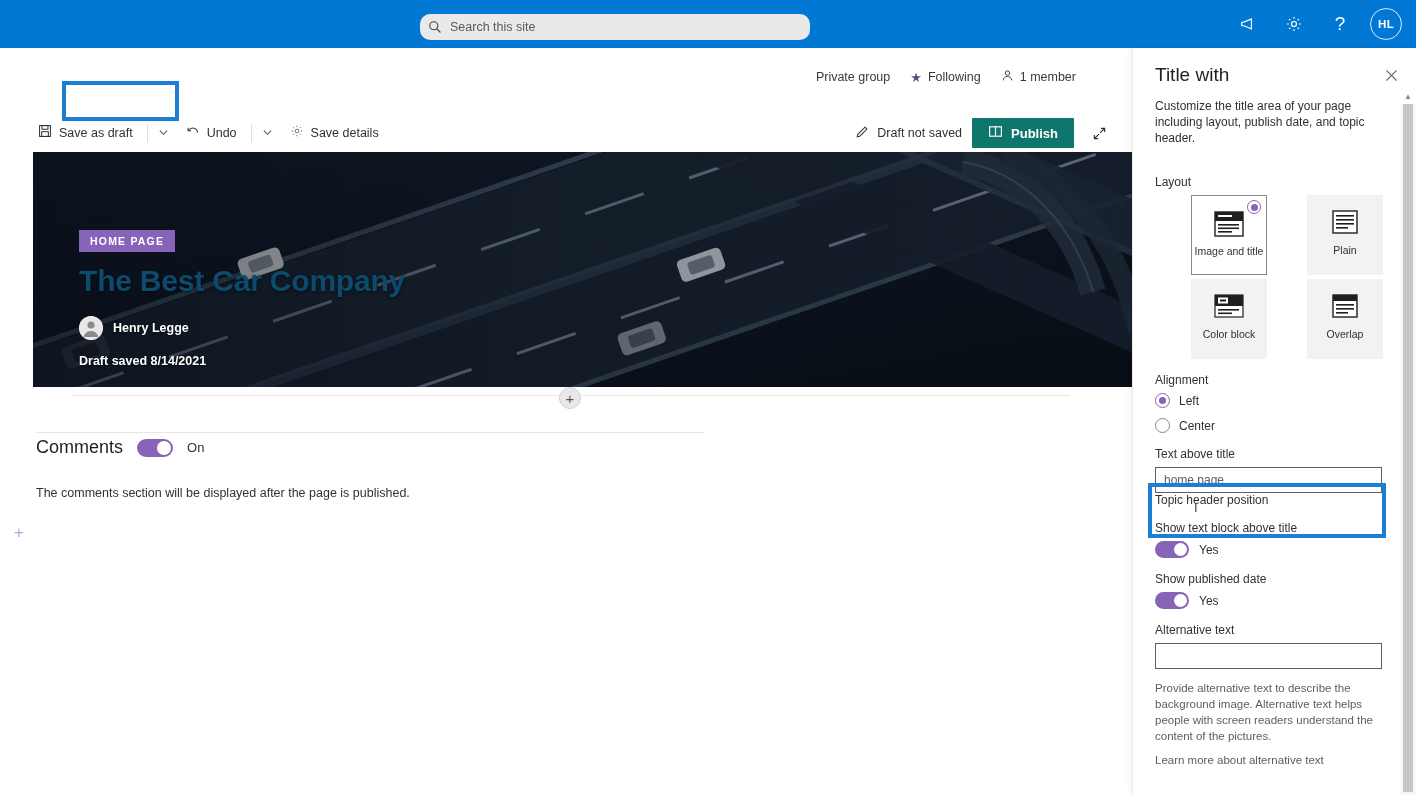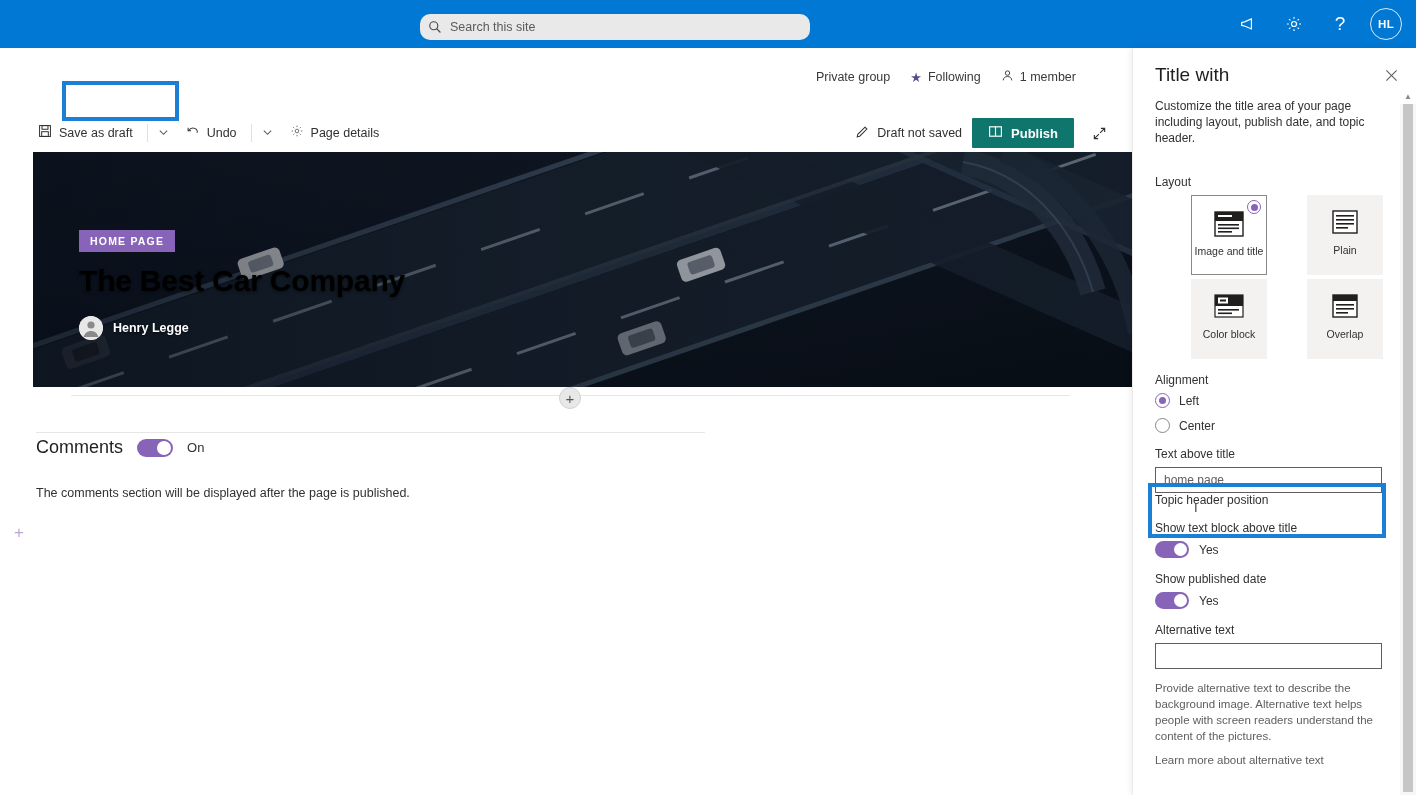--- a/index.html
+++ b/index.html
@@ -120,21 +120,21 @@
     background: linear-gradient(90deg, rgba(5,10,20,0.55) 0%, rgba(5,10,20,0.25) 45%, rgba(5,10,20,0.12) 100%);
   }
   .hero-content { position: absolute; left: 46px; top: 78px; }
   .topic-badge {
     display: inline-block;
     background: #8764b8; color: #ffffff;
     font-size: 10.5px; font-weight: 700; letter-spacing: 1.2px;
     padding: 5px 11px; text-transform: uppercase;
   }
   .hero-title {
-    color: #000000; font-size: 30px; font-weight: 700;
+    color: #0c4a6e; font-size: 30px; font-weight: 700;
     margin-top: 12px; letter-spacing: -.2px;
     text-shadow: 0 1px 3px rgba(0,0,0,.5);
     text-align: center;
   }
   .hero-byline { display: flex; align-items: center; gap: 10px; margin-top: 18px; }
   .byline-avatar {
     width: 24px; height: 24px; border-radius: 50%;
     background: #e6e6e6; display: flex; align-items: center; justify-content: center;
     overflow: hidden;
   }
@@ -379,21 +379,21 @@
             <path d="M2 4l4 4 4-4"></path>
           </svg>
       </div>
       <div class="cmd-btn">
         <span>
           <svg width="14" height="14" viewBox="0 0 20 20" fill="none" stroke="#605e5c" stroke-width="1.25">
             <circle cx="10" cy="10" r="2.6"></circle>
             <path d="M10 2.4v2M10 15.6v2M17.6 10h-2M4.4 10h-2M15.4 4.6L14 6M6 14l-1.4 1.4M15.4 15.4L14 14M6 6L4.6 4.6"></path>
           </svg>
         </span>
-        <span>Page details</span>
+        <span>Save details</span>
       </div>
     </div>
 
     <div class="cmd-right">
       <div class="draft-status">
         <span>
           <svg width="14" height="14" viewBox="0 0 16 16" fill="none" stroke="#323130" stroke-width="1.15">
             <path d="M11.4 2.4l2.2 2.2-8.2 8.2-2.9.7.7-2.9z"></path>
           </svg>
         </span>
@@ -503,20 +503,21 @@
         <div class="hero-byline">
           <span class="byline-avatar">
             <svg width="24" height="24" viewBox="0 0 24 24">
               <circle cx="12" cy="12" r="12" fill="#e8e8e8"></circle>
               <circle cx="12" cy="9" r="3.6" fill="#8a8a8a"></circle>
               <path d="M4.6 21c1.1-4 4-6 7.4-6s6.3 2 7.4 6z" fill="#8a8a8a"></path>
             </svg>
           </span>
           <span class="byline-name">Henry Legge</span>
         </div>
+        <div class="hero-date">Draft saved 8/14/2021</div>
       </div>
     </div>
 
     <div class="section-divider"></div>
     <div class="add-section-circle">+</div>
     <div class="add-left-rail">+</div>
     <div class="section-divider2"></div>
 
     <div class="comments-block">
       <div class="comments-row">

